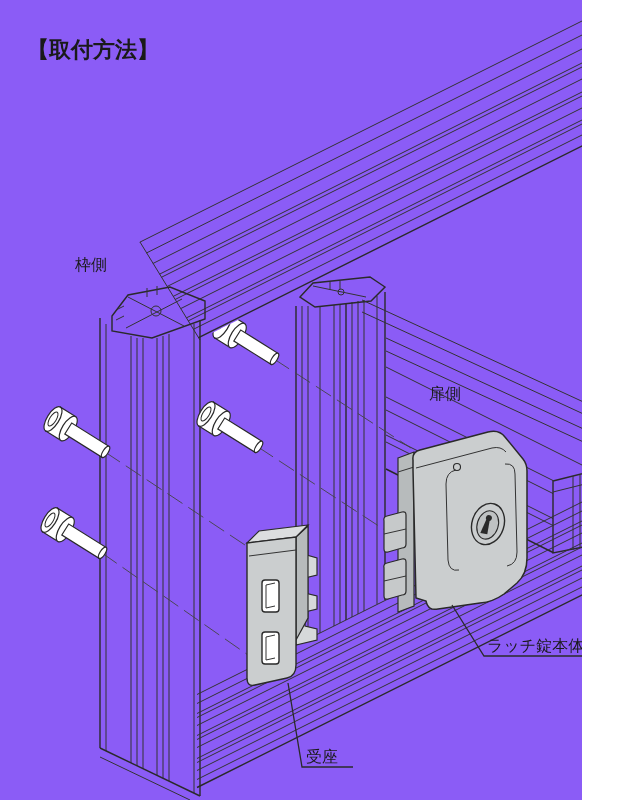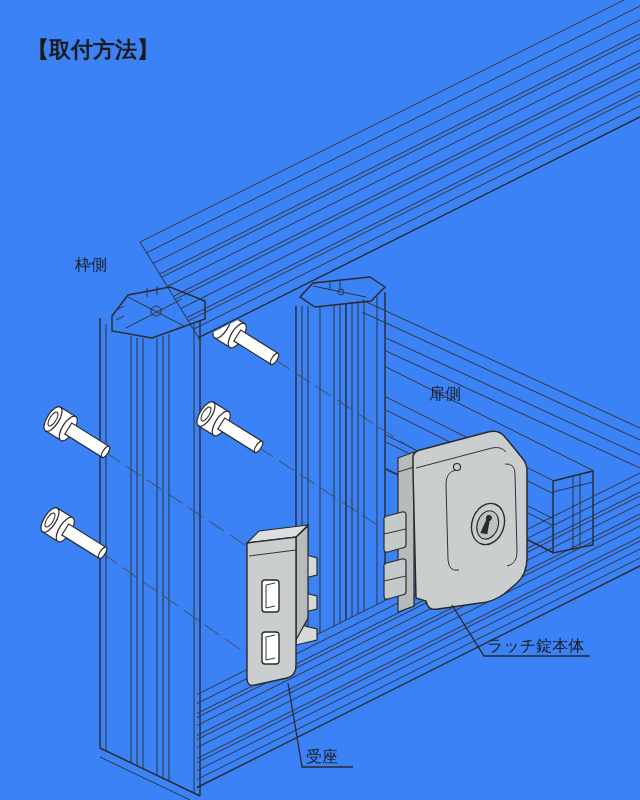--- a/index.html
+++ b/index.html
@@ -1,16 +1,16 @@
 <!DOCTYPE html>
 <html><head>
 <meta charset="utf-8">
 <style>
   html,body{margin:0;padding:0;background:#ffffff;}
-  .page{position:relative;width:640px;height:800px;background:#3b82f6;overflow:hidden;
+  .page{position:relative;width:582px;height:800px;background:#8b5cf6;overflow:hidden;
         font-family:"DejaVu Sans",sans-serif;}
   svg text{font-family:"DejaVu Sans",sans-serif;fill:#1a1a1a;}
   .title-text{font-weight:bold;font-size:22px;}
   .label-text{font-size:16px;}
   .thin{stroke:#333;stroke-width:1;fill:none;}
   .med{stroke:#2a2a2a;stroke-width:1.4;fill:none;}
   .proj{stroke:#444;stroke-width:0.9;fill:none;stroke-dasharray:18 7;}
   .leader{stroke:#2a2a2a;stroke-width:1.3;fill:none;}
 </style>
 </head>

